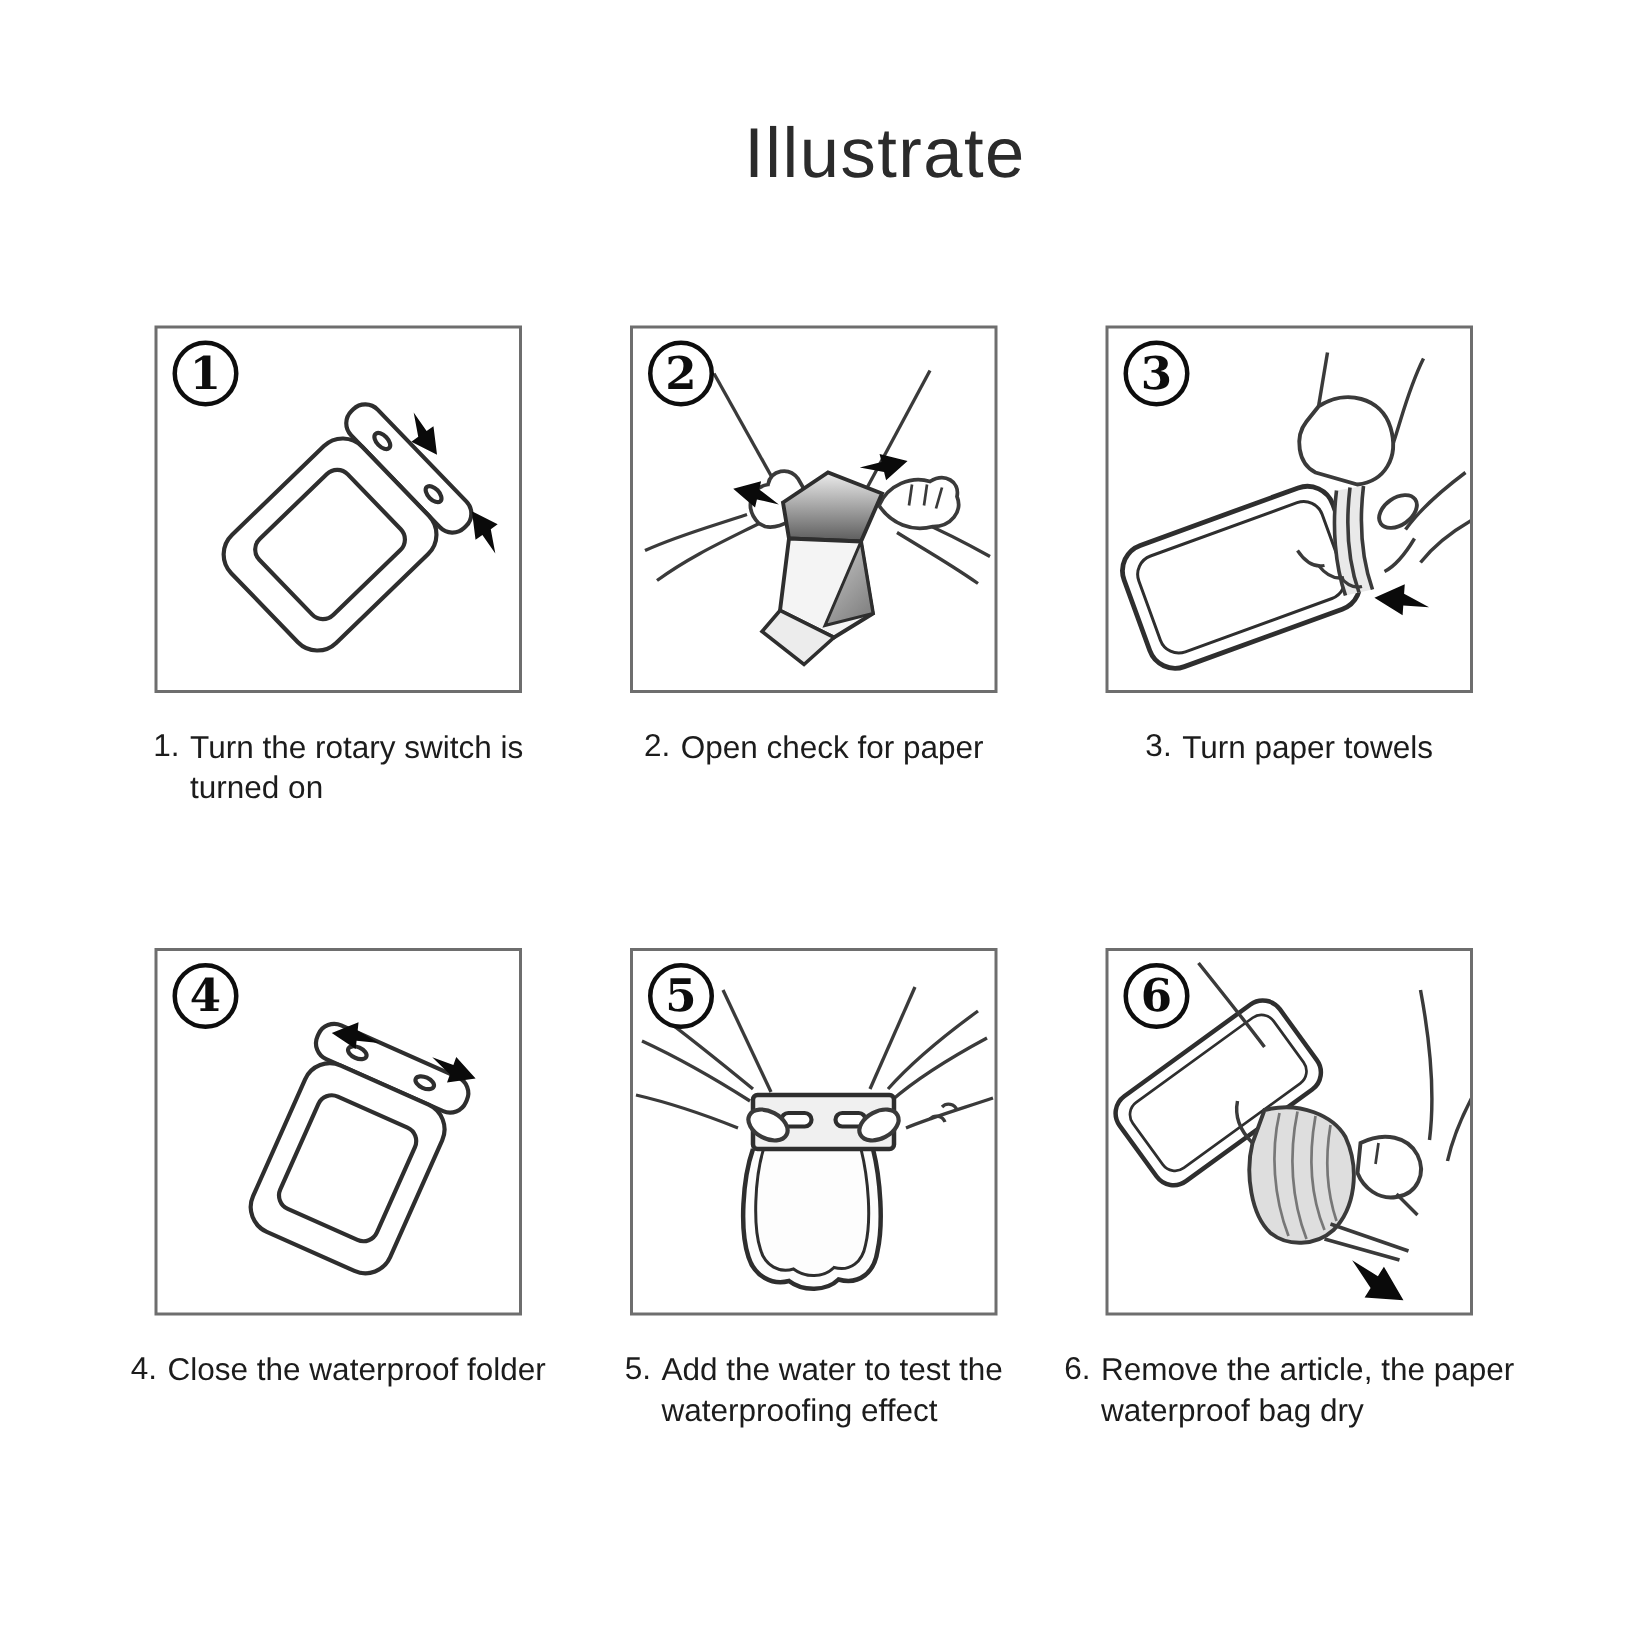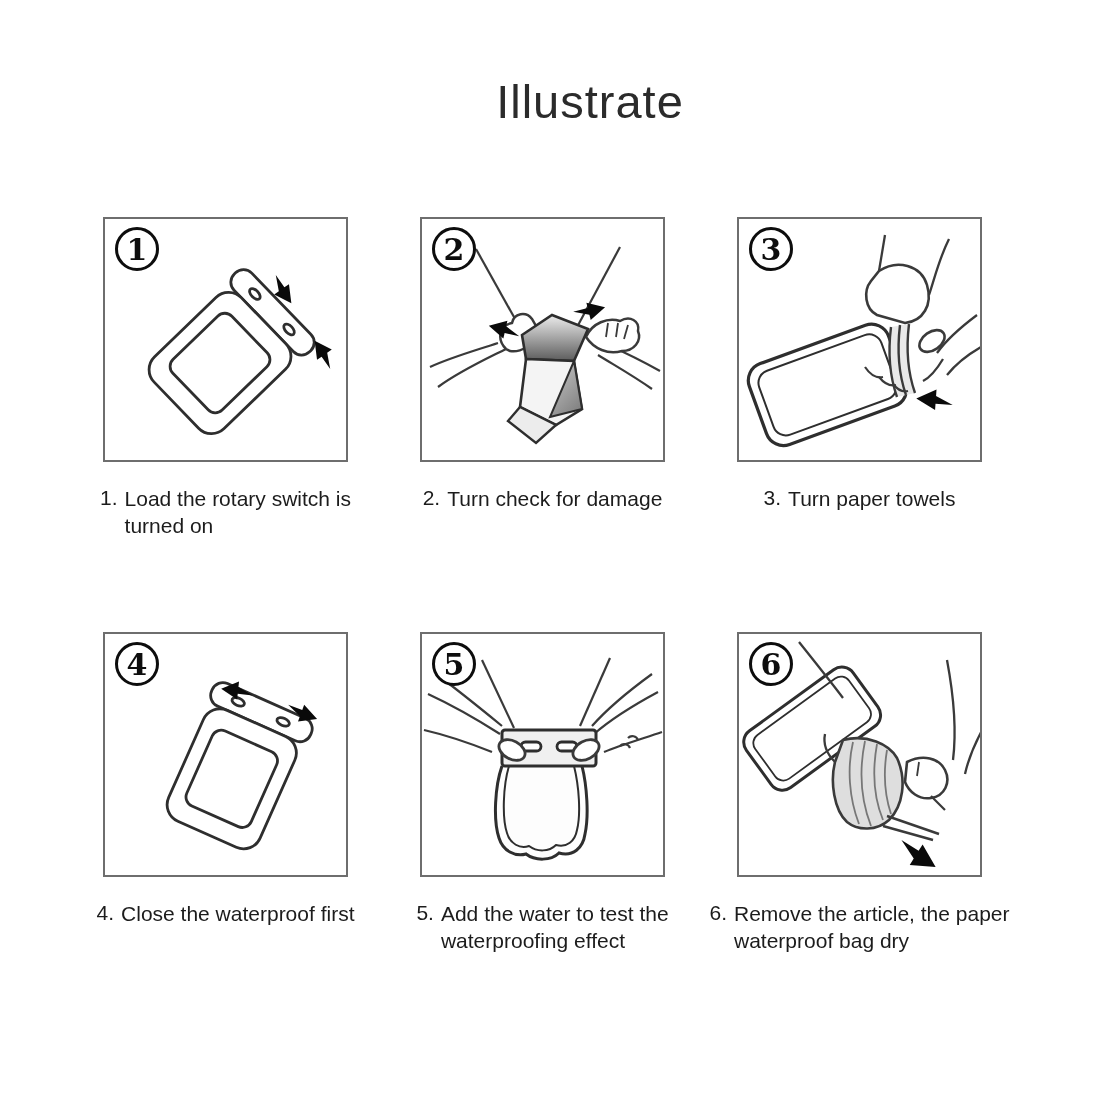--- a/index.html
+++ b/index.html
@@ -76,21 +76,21 @@
           <rect x="62" y="52" width="122" height="148" rx="22" fill="#ffffff"></rect>
           <rect x="80" y="76" width="86" height="100" rx="12"></rect>
         </g>
         <path d="M0 -3.4 L15 -3.4 L15 -9 L32 0 L15 9 L15 3.4 Z" fill="#0a0a0a" transform="translate(168,58) rotate(55)"></path>
         <path d="M0 -3.4 L15 -3.4 L15 -9 L32 0 L15 9 L15 3.4 Z" fill="#0a0a0a" transform="translate(228,148) rotate(235)"></path>
       </svg>
     </div>
     <div class="caption">
       <div class="caption-inner">
         <span class="caption-prefix">1.</span>
-        <span class="caption-text">Load the rotary switch is
+        <span class="caption-text">Turn the rotary switch is
 turned on</span>
       </div>
     </div>
   </div>
 
   <div class="cell">
     <div class="panel">
       <div class="badge">2</div>
       <svg width="241" height="241" viewBox="0 0 241 241">
         <defs>
@@ -126,21 +126,21 @@
           <path d="M152,142 L160,190 L128,198 Z" fill="url(#g2b)" stroke-width="2"></path>
           <path d="M98,188 L134,206 L114,224 L86,202 Z" fill="#ececec" stroke-width="2.4"></path>
         </g>
         <path d="M0 -3.4 L15 -3.4 L15 -9 L32 0 L15 9 L15 3.4 Z" fill="#0a0a0a" transform="translate(98,114) rotate(193)"></path>
         <path d="M0 -3.4 L15 -3.4 L15 -9 L32 0 L15 9 L15 3.4 Z" fill="#0a0a0a" transform="translate(152,96) rotate(-14)"></path>
       </svg>
     </div>
     <div class="caption">
       <div class="caption-inner">
         <span class="caption-prefix">2.</span>
-        <span class="caption-text">Turn check for damage</span>
+        <span class="caption-text">Open check for paper</span>
       </div>
     </div>
   </div>
 
   <div class="cell">
     <div class="panel">
       <div class="badge">3</div>
       <svg width="241" height="241" viewBox="0 0 241 241">
         <g transform="rotate(-20 85 165)" fill="#ffffff" stroke="#2e2e2e">
           <rect x="14" y="124" width="148" height="86" rx="18" stroke-width="3.2"></rect>
@@ -190,21 +190,21 @@
           <rect x="62" y="52" width="122" height="148" rx="22" fill="#ffffff"></rect>
           <rect x="80" y="76" width="86" height="100" rx="12"></rect>
         </g>
         <path d="M0 -3.4 L15 -3.4 L15 -9 L32 0 L15 9 L15 3.4 Z" fill="#0a0a0a" transform="translate(148,58) rotate(186)"></path>
         <path d="M0 -3.4 L15 -3.4 L15 -9 L32 0 L15 9 L15 3.4 Z" fill="#0a0a0a" transform="translate(182,74) rotate(20)"></path>
       </svg>
     </div>
     <div class="caption">
       <div class="caption-inner">
         <span class="caption-prefix">4.</span>
-        <span class="caption-text">Close the waterproof first</span>
+        <span class="caption-text">Close the waterproof folder</span>
       </div>
     </div>
   </div>
 
   <div class="cell">
     <div class="panel">
       <div class="badge">5</div>
       <svg width="241" height="241" viewBox="0 0 241 241">
         <g fill="none" stroke="#3a3a3a" stroke-width="2.2">
           <path d="M60,26 L92,94"></path>

